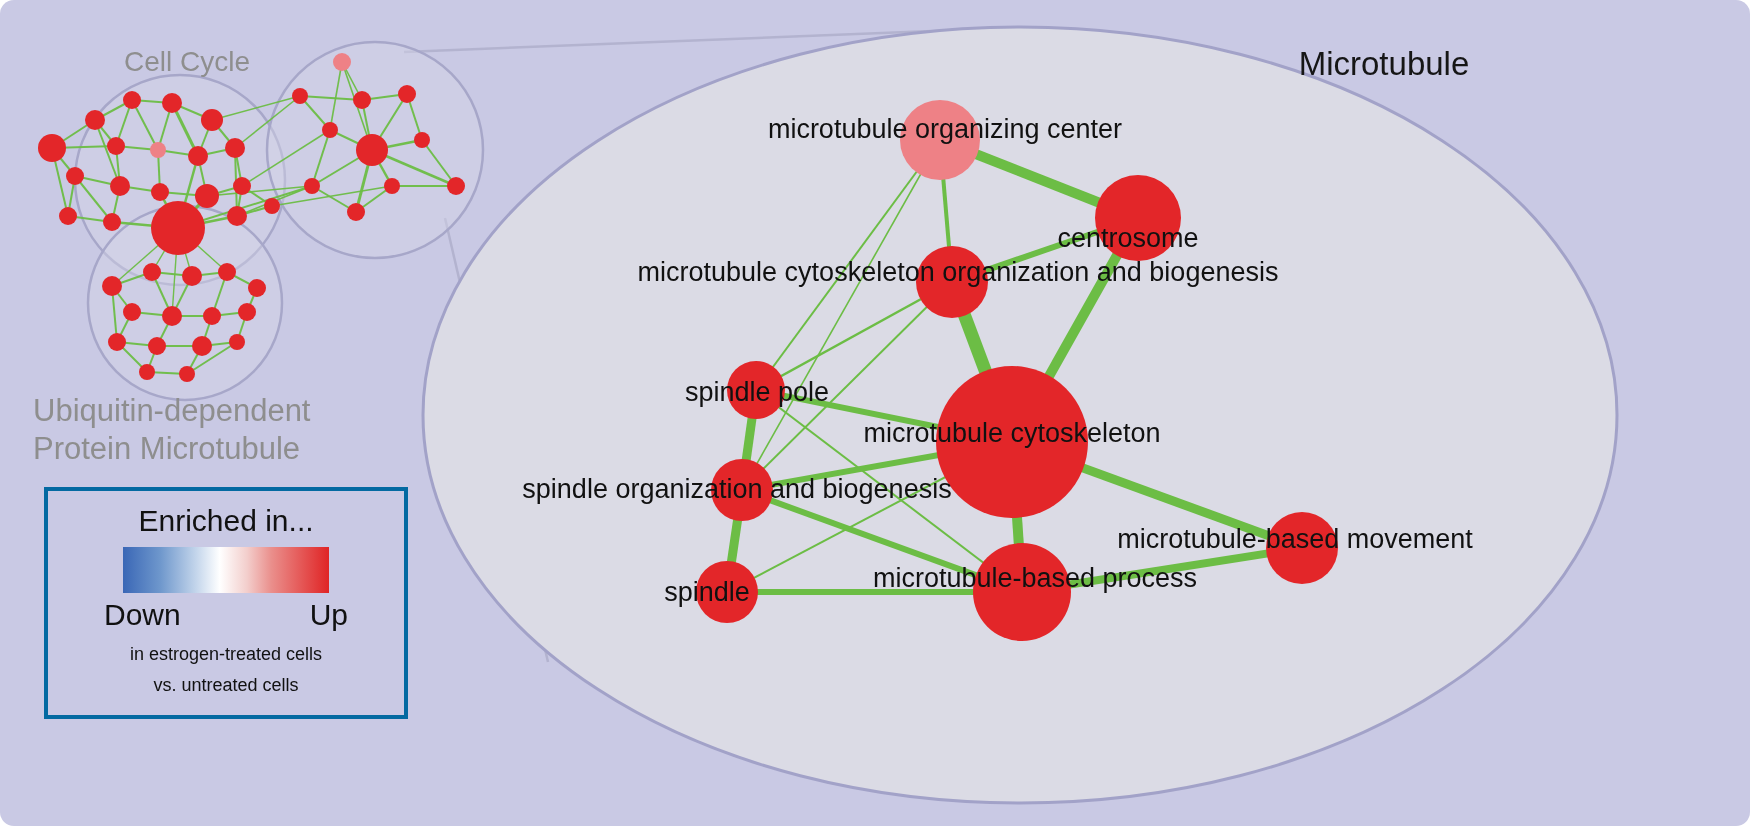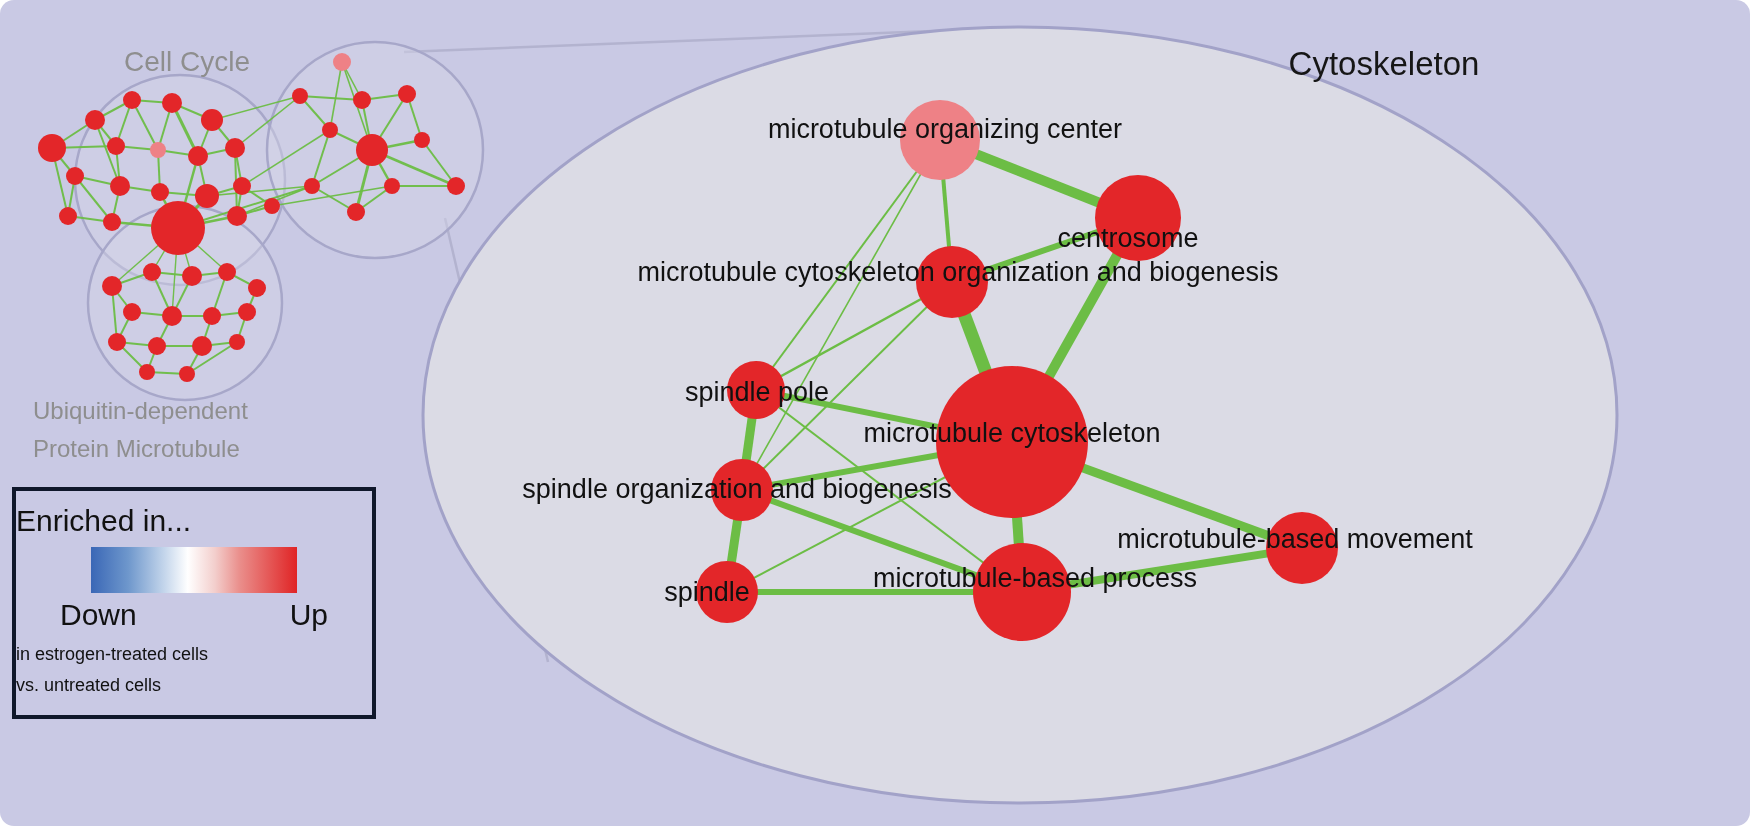--- a/index.html
+++ b/index.html
@@ -9,30 +9,30 @@
     border-radius:14px;
     overflow:hidden;
     background:#c9c9e4;
     font-family:"Liberation Sans", sans-serif;
   }
   svg{position:absolute;left:0;top:0;}
   svg text{font-family:"Liberation Sans", sans-serif;}
   .overlay{position:absolute;}
   .gray-label{color:#8e8e8e;}
   .cell-cycle-label{left:187px;top:46px;transform:translateX(-50%);font-size:28px;white-space:nowrap;}
-  .ubiquitin-label{left:33px;top:392px;font-size:24px;line-height:38px;white-space:nowrap;}
+  .ubiquitin-label{left:33px;top:392px;font-size:31px;line-height:38px;white-space:nowrap;}
   .zoom-title{left:1384px;top:44px;transform:translateX(-50%);text-align:center;font-size:33px;line-height:39px;color:#161616;white-space:nowrap;}
   .legend{
-    left:12px;top:487px;width:356px;height:224px;
-    border:4px solid #0f172a;
-    color:#111111;
+    left:44px;top:487px;width:356px;height:224px;
+    border:4px solid #0369a1;
+    text-align:center;color:#111111;
   }
   .legend-title{margin-top:13px;font-size:30px;}
   .legend-gradient{width:206px;height:46px;margin:9px auto 0 auto;}
-  .legend-row{display:flex;justify-content:space-between;padding:0 44px;font-size:30px;margin-top:5px;}
+  .legend-row{display:flex;justify-content:space-between;padding:0 56px;font-size:30px;margin-top:5px;}
   .legend-caption{font-size:18px;line-height:31px;margin-top:7px;}
 </style>
 </head>
 <body>
 
 <div class="page" id="page" style="background: rgb(201, 201, 228);">
 
   <svg id="net" width="1750" height="826">
       <line x1="404" y1="52" x2="1008" y2="28" stroke="#b3b3cf" stroke-width="2.5"></line>
       <line x1="445" y1="218" x2="548" y2="662" stroke="#b3b3cf" stroke-width="2.5"></line>
@@ -222,21 +222,21 @@
     </svg>
 
   <div class="overlay cell-cycle-label gray-label" style="color: rgb(142, 142, 142);">Cell Cycle</div>
 
   <div class="overlay ubiquitin-label gray-label" style="color: rgb(142, 142, 142);">
     <div>Ubiquitin-dependent</div>
     <div>Protein Microtubule</div>
   </div>
 
   <div class="overlay zoom-title">
-    <div>Cytoskeleton</div>
+    <div>Microtubule</div>
   </div>
 
   <div class="overlay legend">
     <div class="legend-title">Enriched in...</div>
     <div class="legend-gradient" id="legend-gradient" style="background: linear-gradient(90deg, rgb(58, 103, 182) 0%, rgb(110, 151, 204) 18%, rgb(198, 215, 236) 36%, rgb(255, 255, 255) 47%, rgb(243, 207, 205) 60%, rgb(234, 143, 140) 72%, rgb(224, 36, 37) 100%);"></div>
     <div class="legend-row">
       <span>Down</span>
       <span>Up</span>
     </div>
     <div class="legend-caption">

